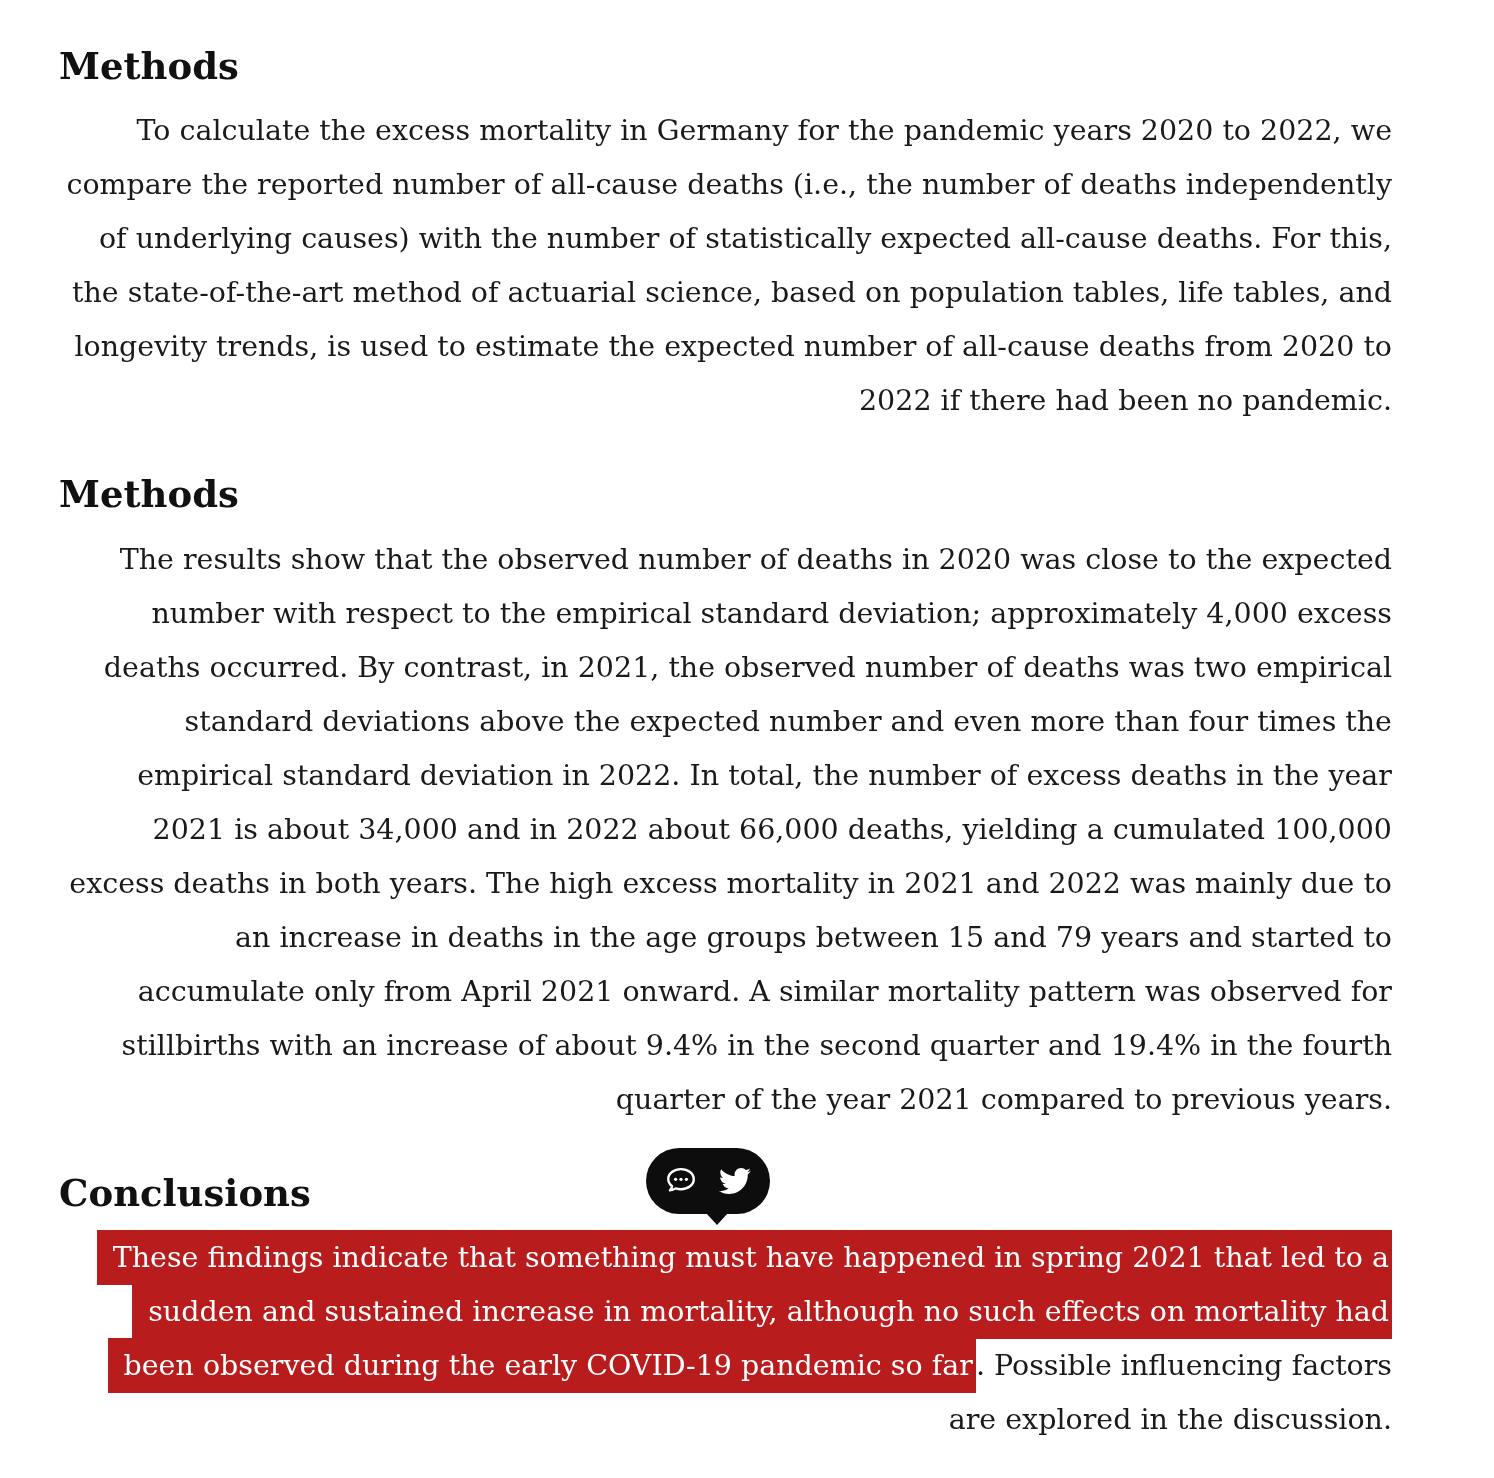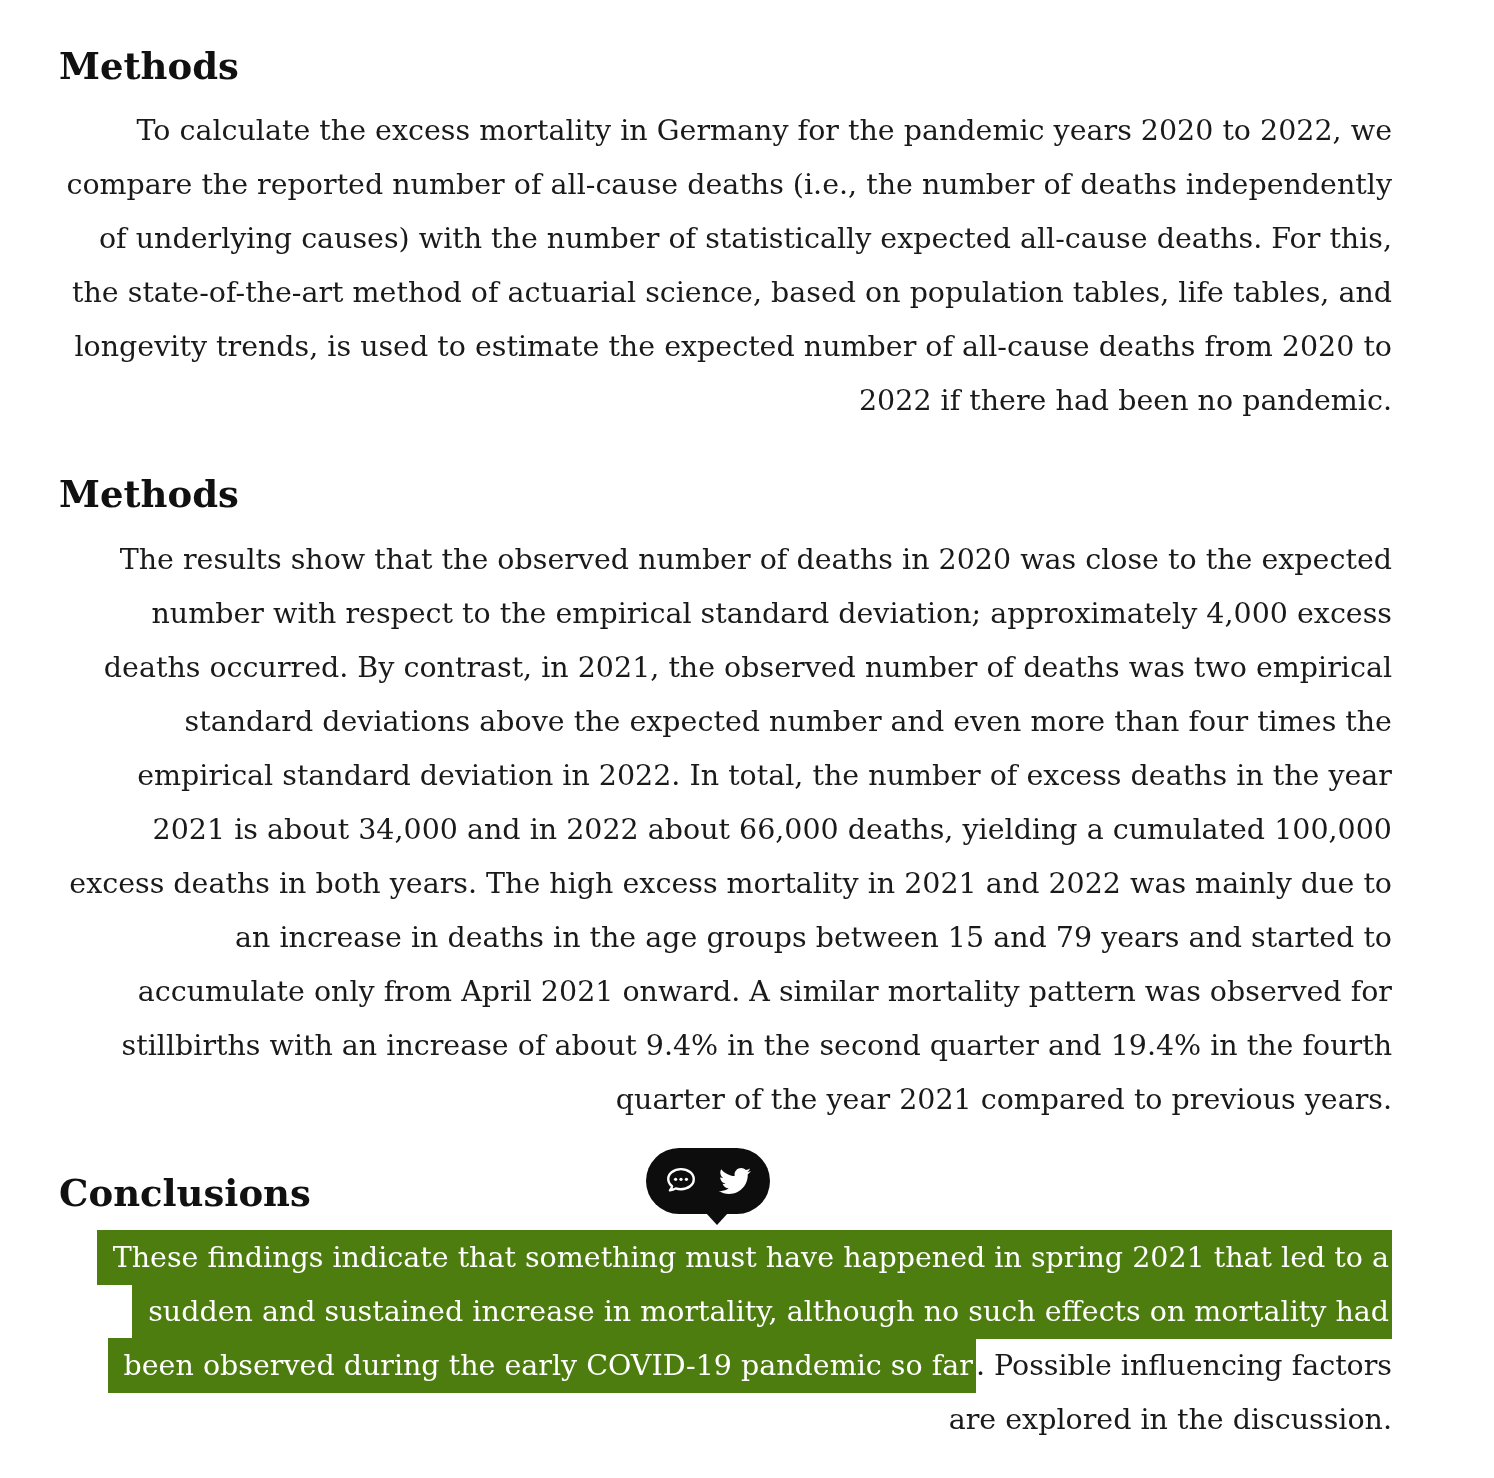--- a/index.html
+++ b/index.html
@@ -30,21 +30,21 @@
     margin-top: 16px;
   }
   .content p {
     font-size: 28.5px;
     line-height: 54px;
     margin: 4px;
     color: #1a1a1a;
     text-align: right;
   }
   .hl {
-    background: #4d7c0f;
+    background: #b91c1c;
     color: #ffffff;
     padding: 11px 3px 11px 16px;
     -webkit-box-decoration-break: clone;
     box-decoration-break: clone;
   }
   .share-popup {
     position: absolute;
     left: 646px;
     top: 1148px;
     display: flex;

